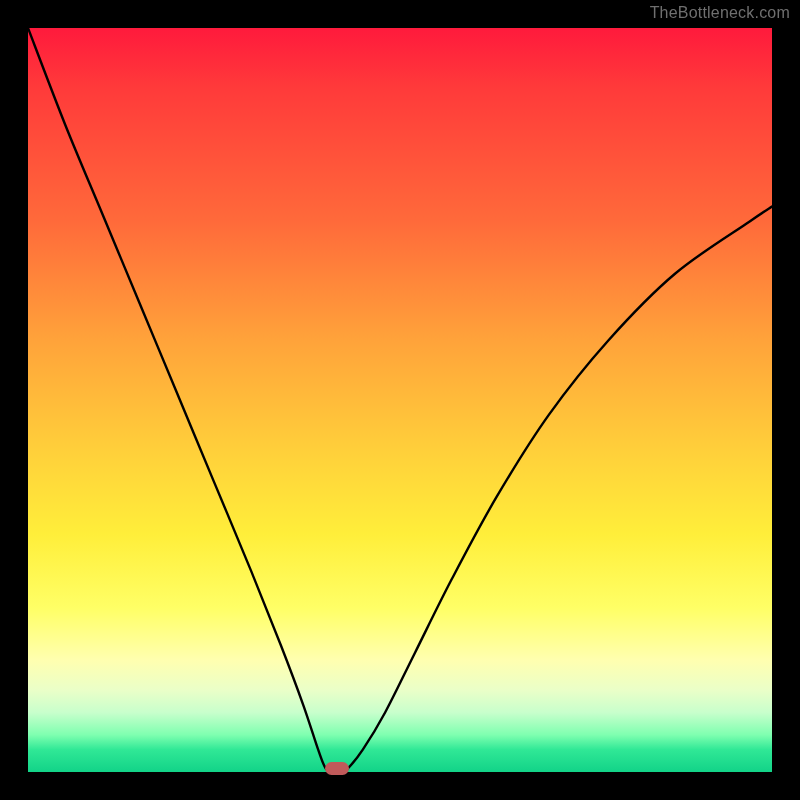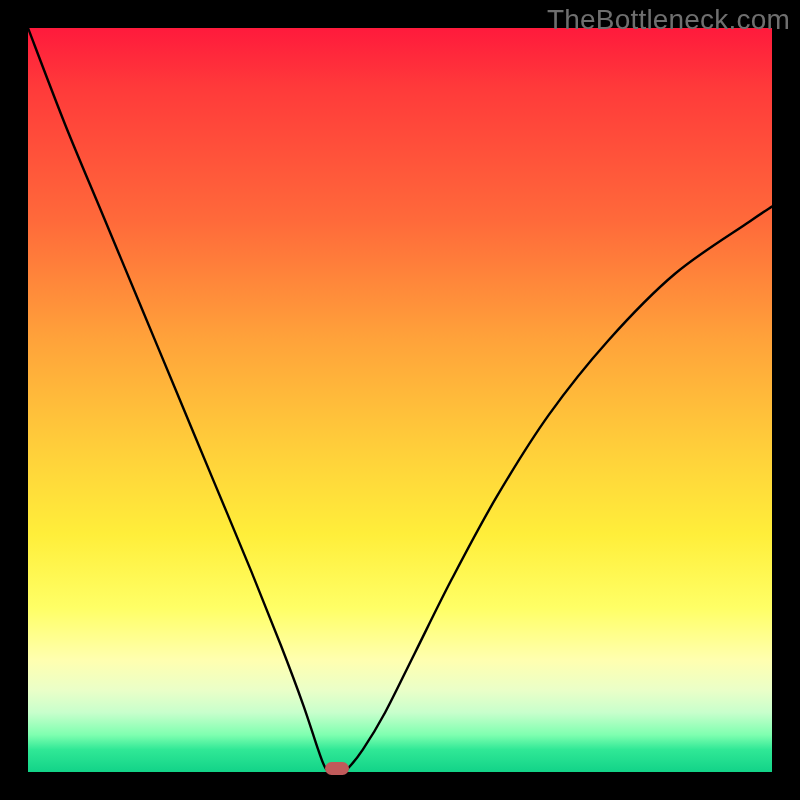--- a/index.html
+++ b/index.html
@@ -39,21 +39,21 @@
       #7fffb0 95%,
       #30e896 97%,
       #12d388 100%
     );
   }
   .watermark {
     position: absolute;
     top: 4px;
     right: 10px;
     color: #6f6f6f;
-    font-size: 28px;
+    font-size: 16px;
     font-weight: 500;
     letter-spacing: 0.2px;
     user-select: none;
   }
   svg.curve {
     position: absolute;
     left: 0;
     top: 0;
     width: 744px;
     height: 744px;

